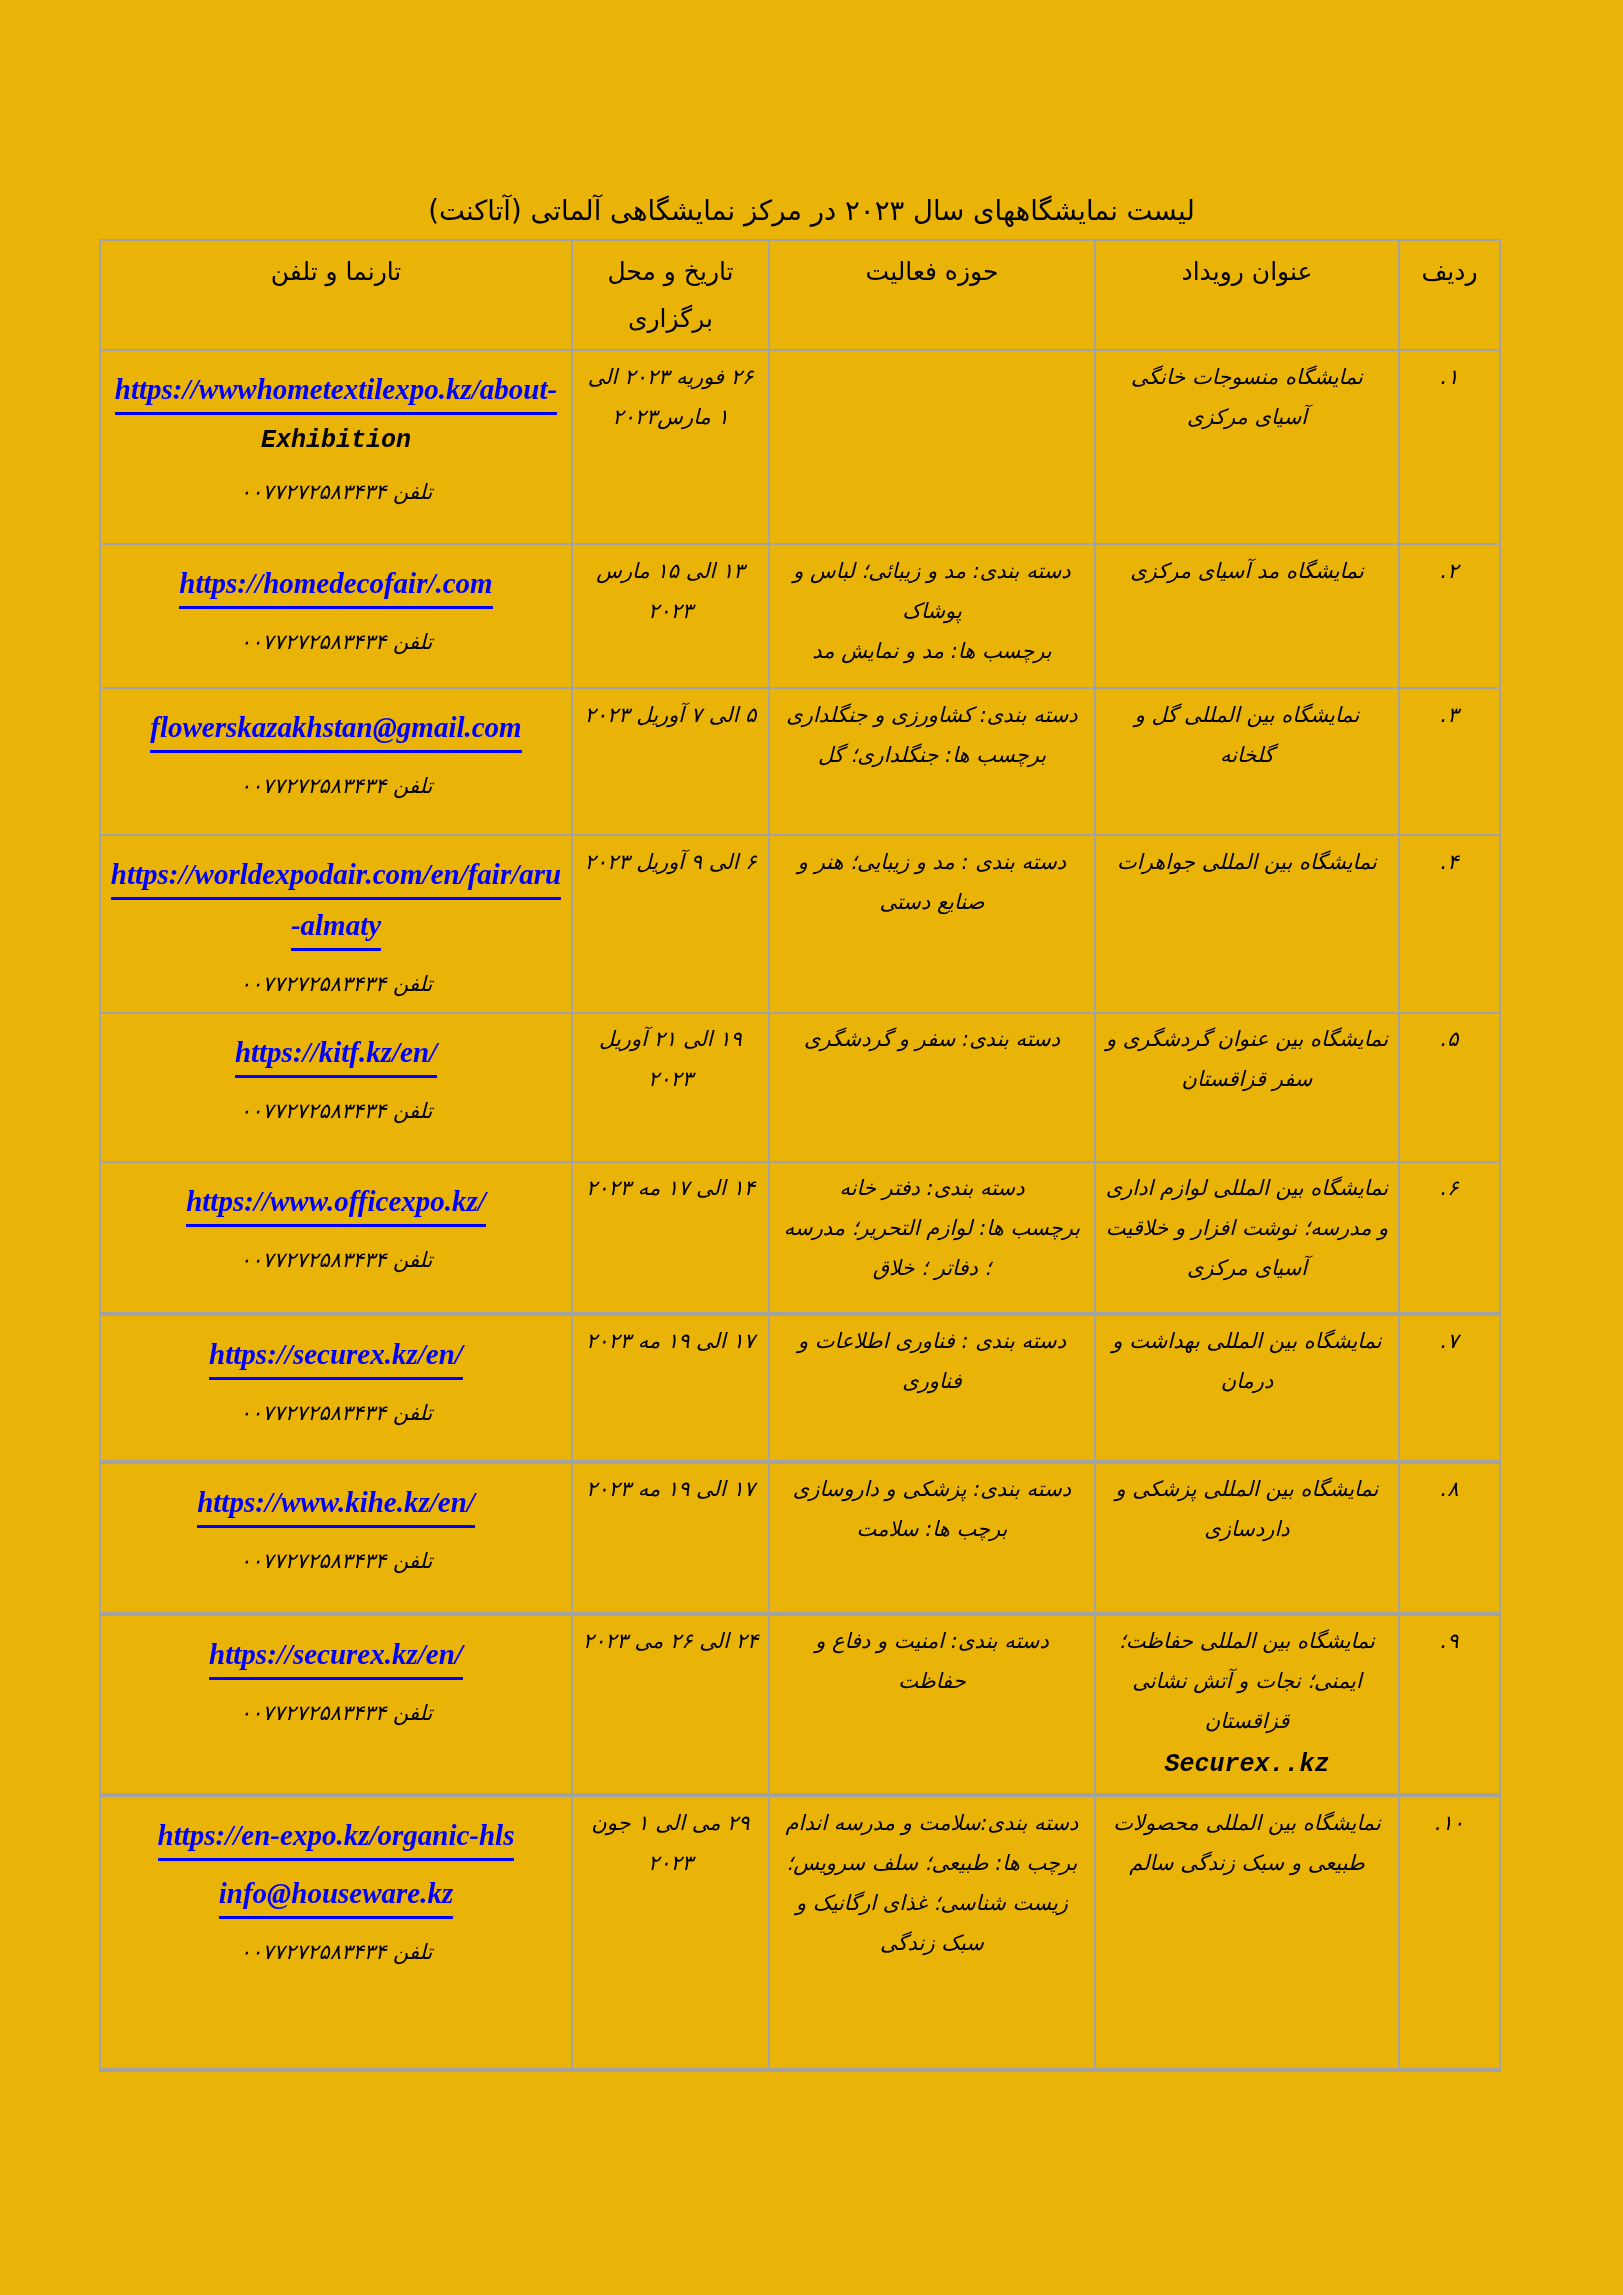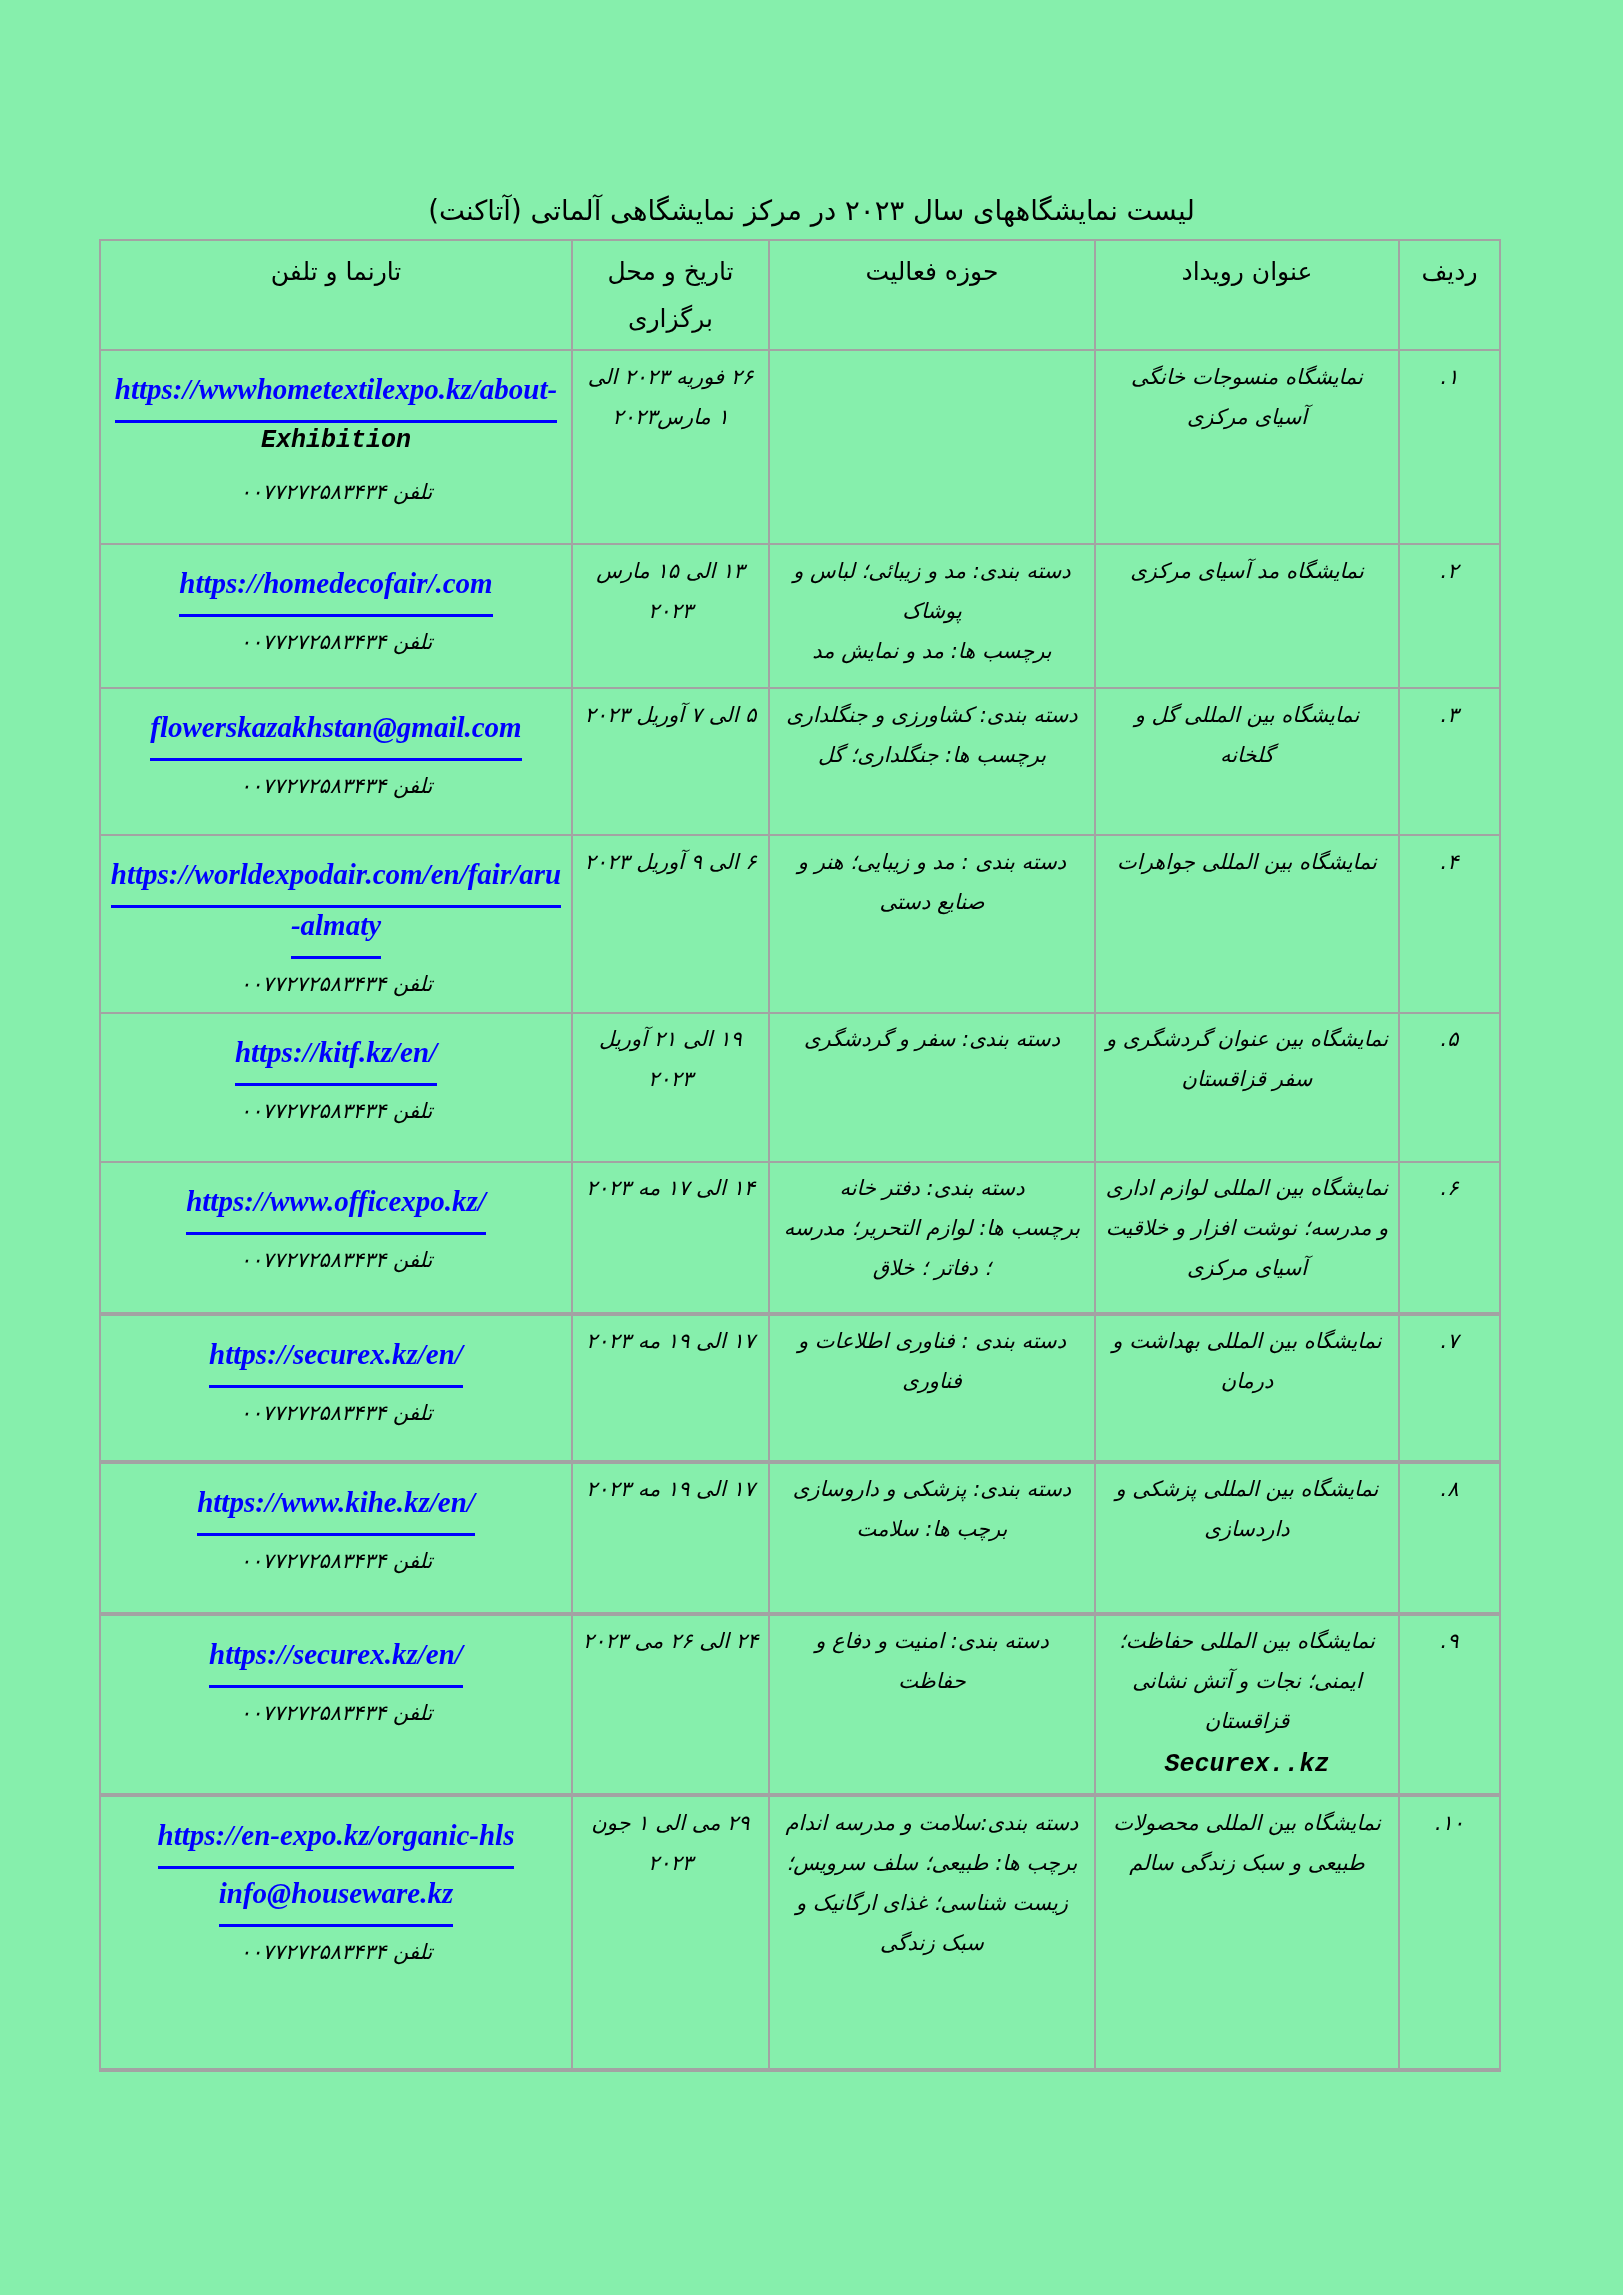--- a/index.html
+++ b/index.html
@@ -1,19 +1,19 @@
 <!DOCTYPE html>
 <html lang="fa" style="font-size:10.5px"><head>
 <meta charset="utf-8">
 <style>
   html, body { margin: 0; padding: 0; background: #888; }
   .page {
     width: 1623px;
     height: 2295px;
-    background: #86efac;
+    background: #eab308;
     position: relative;
     overflow: hidden;
     direction: rtl;
     font-family: "DejaVu Sans", sans-serif;
     color: #000000;
   }
   .doc-title {
     margin: 0;
     padding-top: 193px;
     padding-bottom: 10.5px;
@@ -69,21 +69,21 @@
     line-height: 1.75;
   }
   a.link {
     font-family: "Liberation Serif", "DejaVu Serif", serif;
     font-style: italic;
     font-weight: bold;
     font-size: 29px;
     color: #0000FF;
     text-decoration: none;
     border-bottom: 3.3px solid #0000FF;
-    padding-bottom: 15px;
+    padding-bottom: 7px;
     cursor: pointer;
   }
   .phone { margin-top: 14.4px; }
   .auto-hide:empty { display: none; }
   
   tr.hrow   { height: 92px; }
   tr.r1  { height: 194px; }
   tr.r2  { height: 144px; }
   tr.r3  { height: 147px; }
   tr.r4  { height: 149px; }

